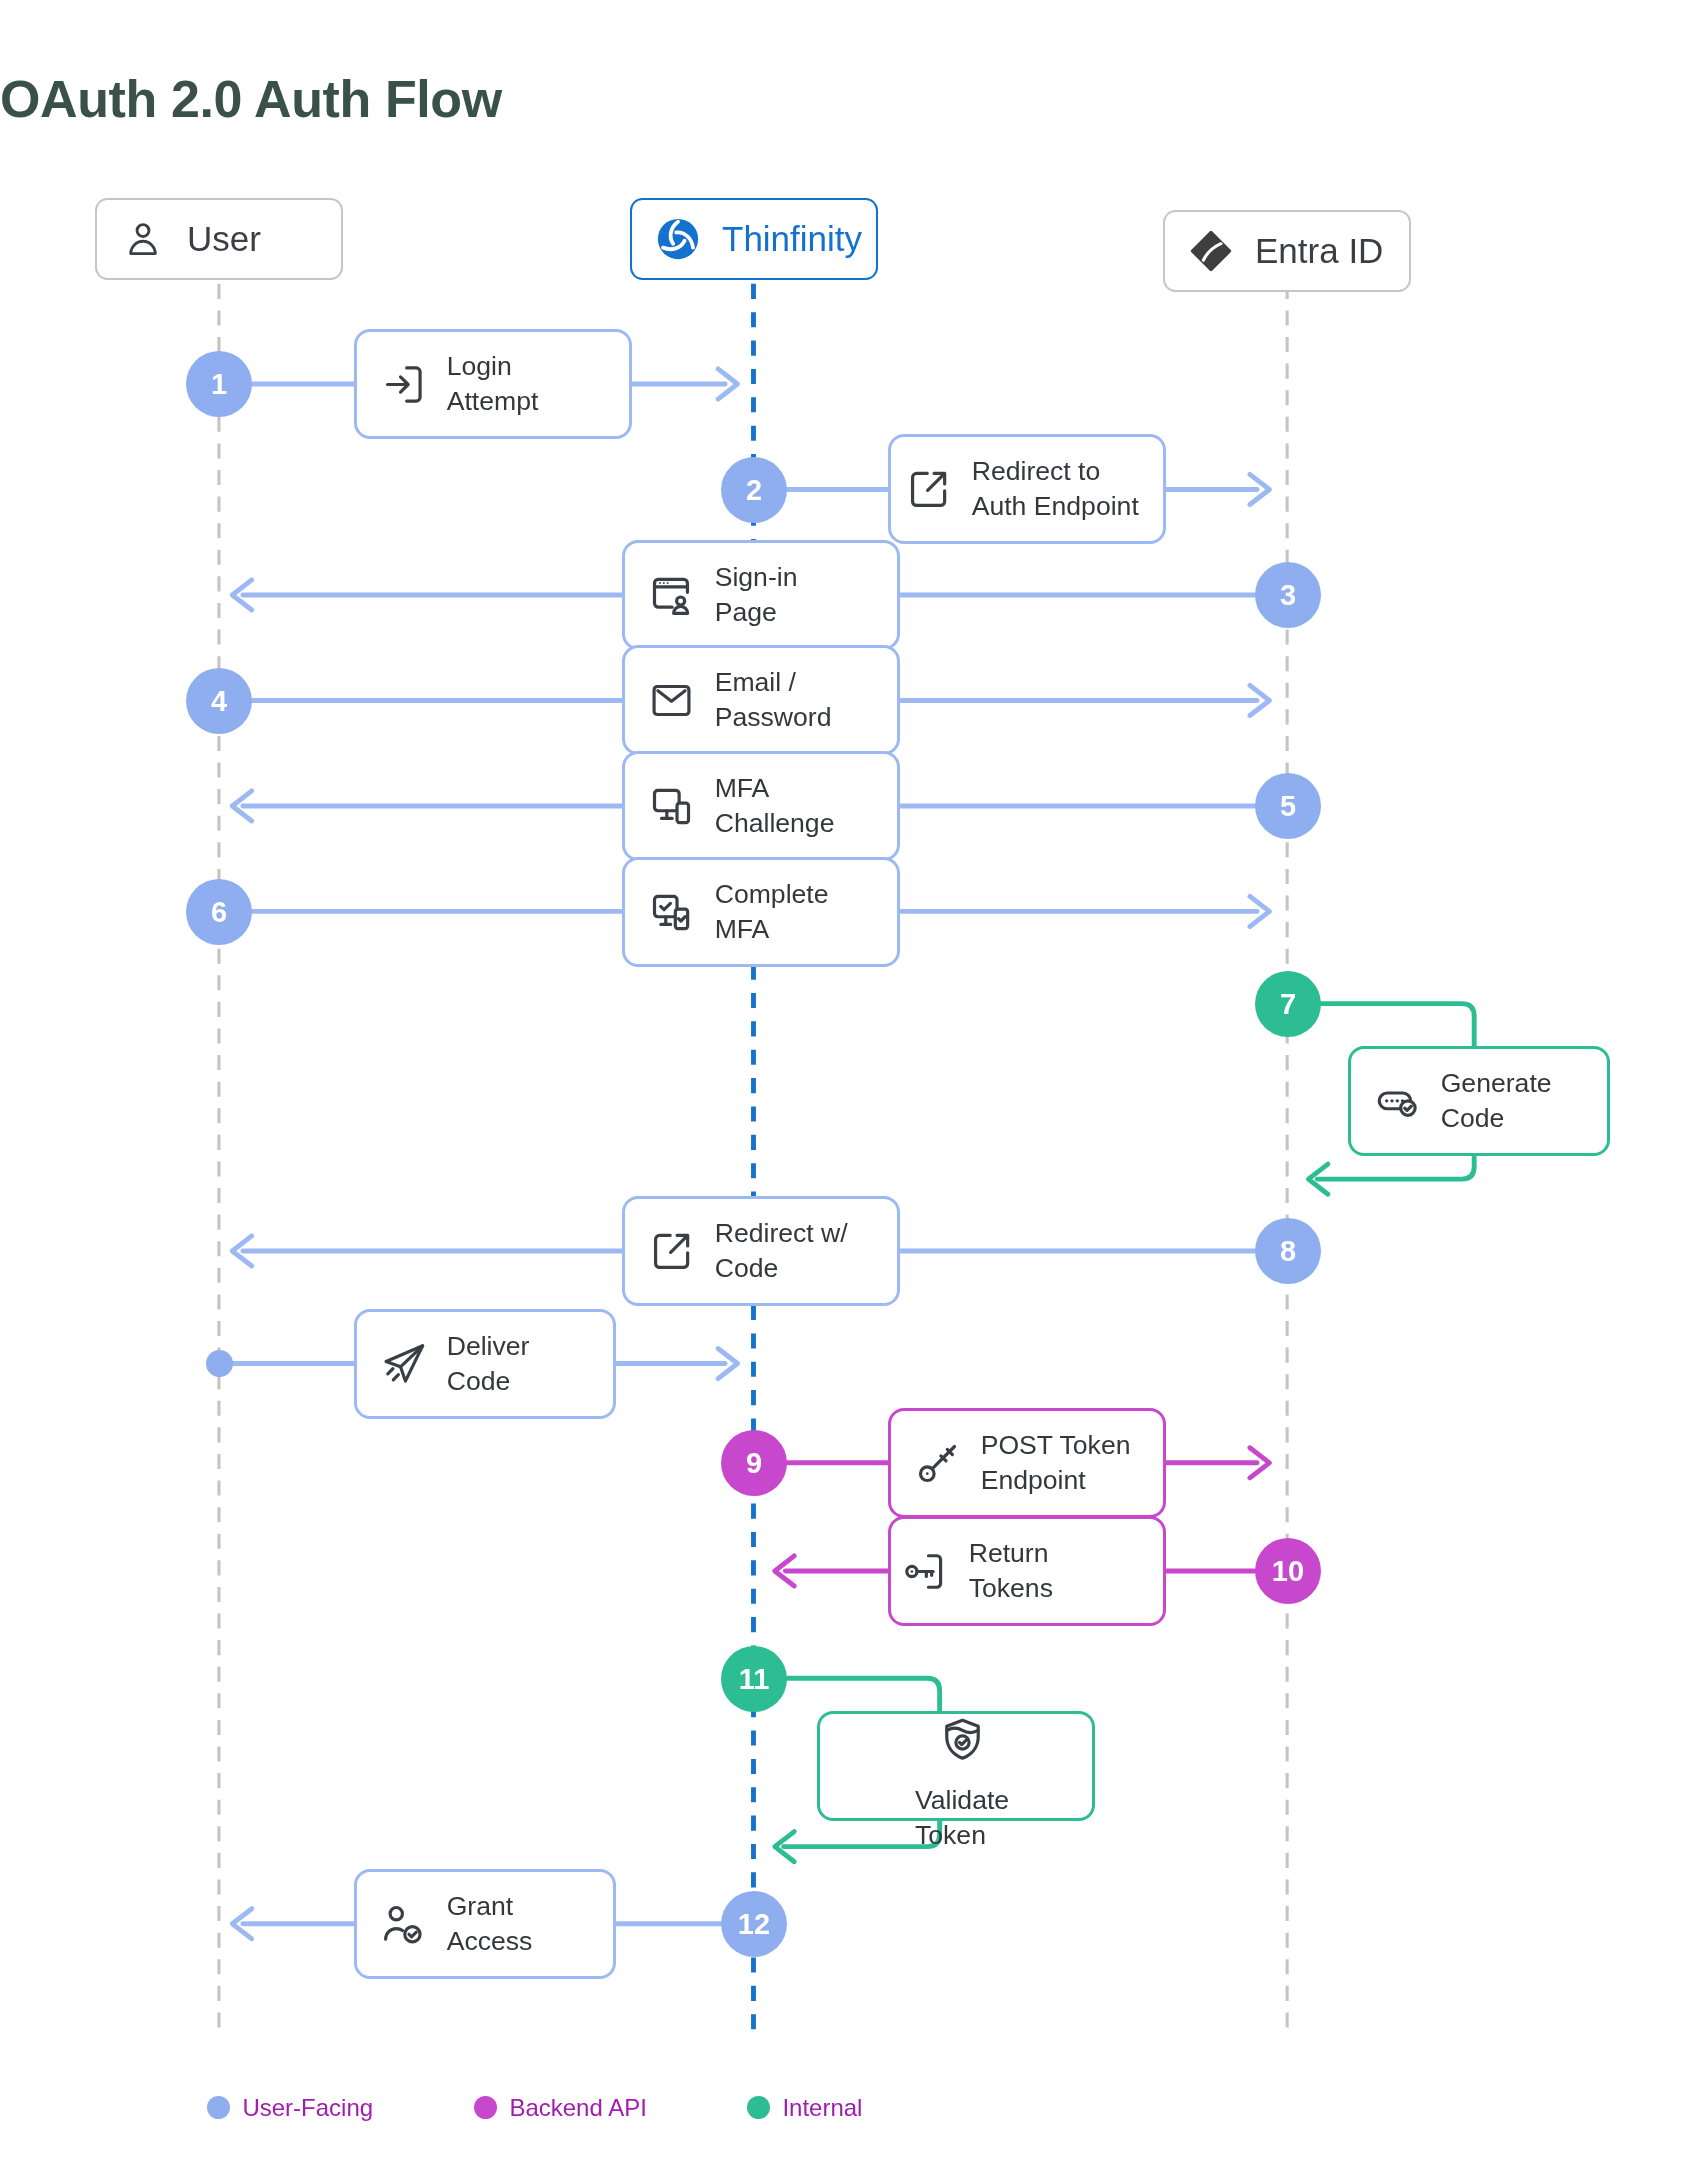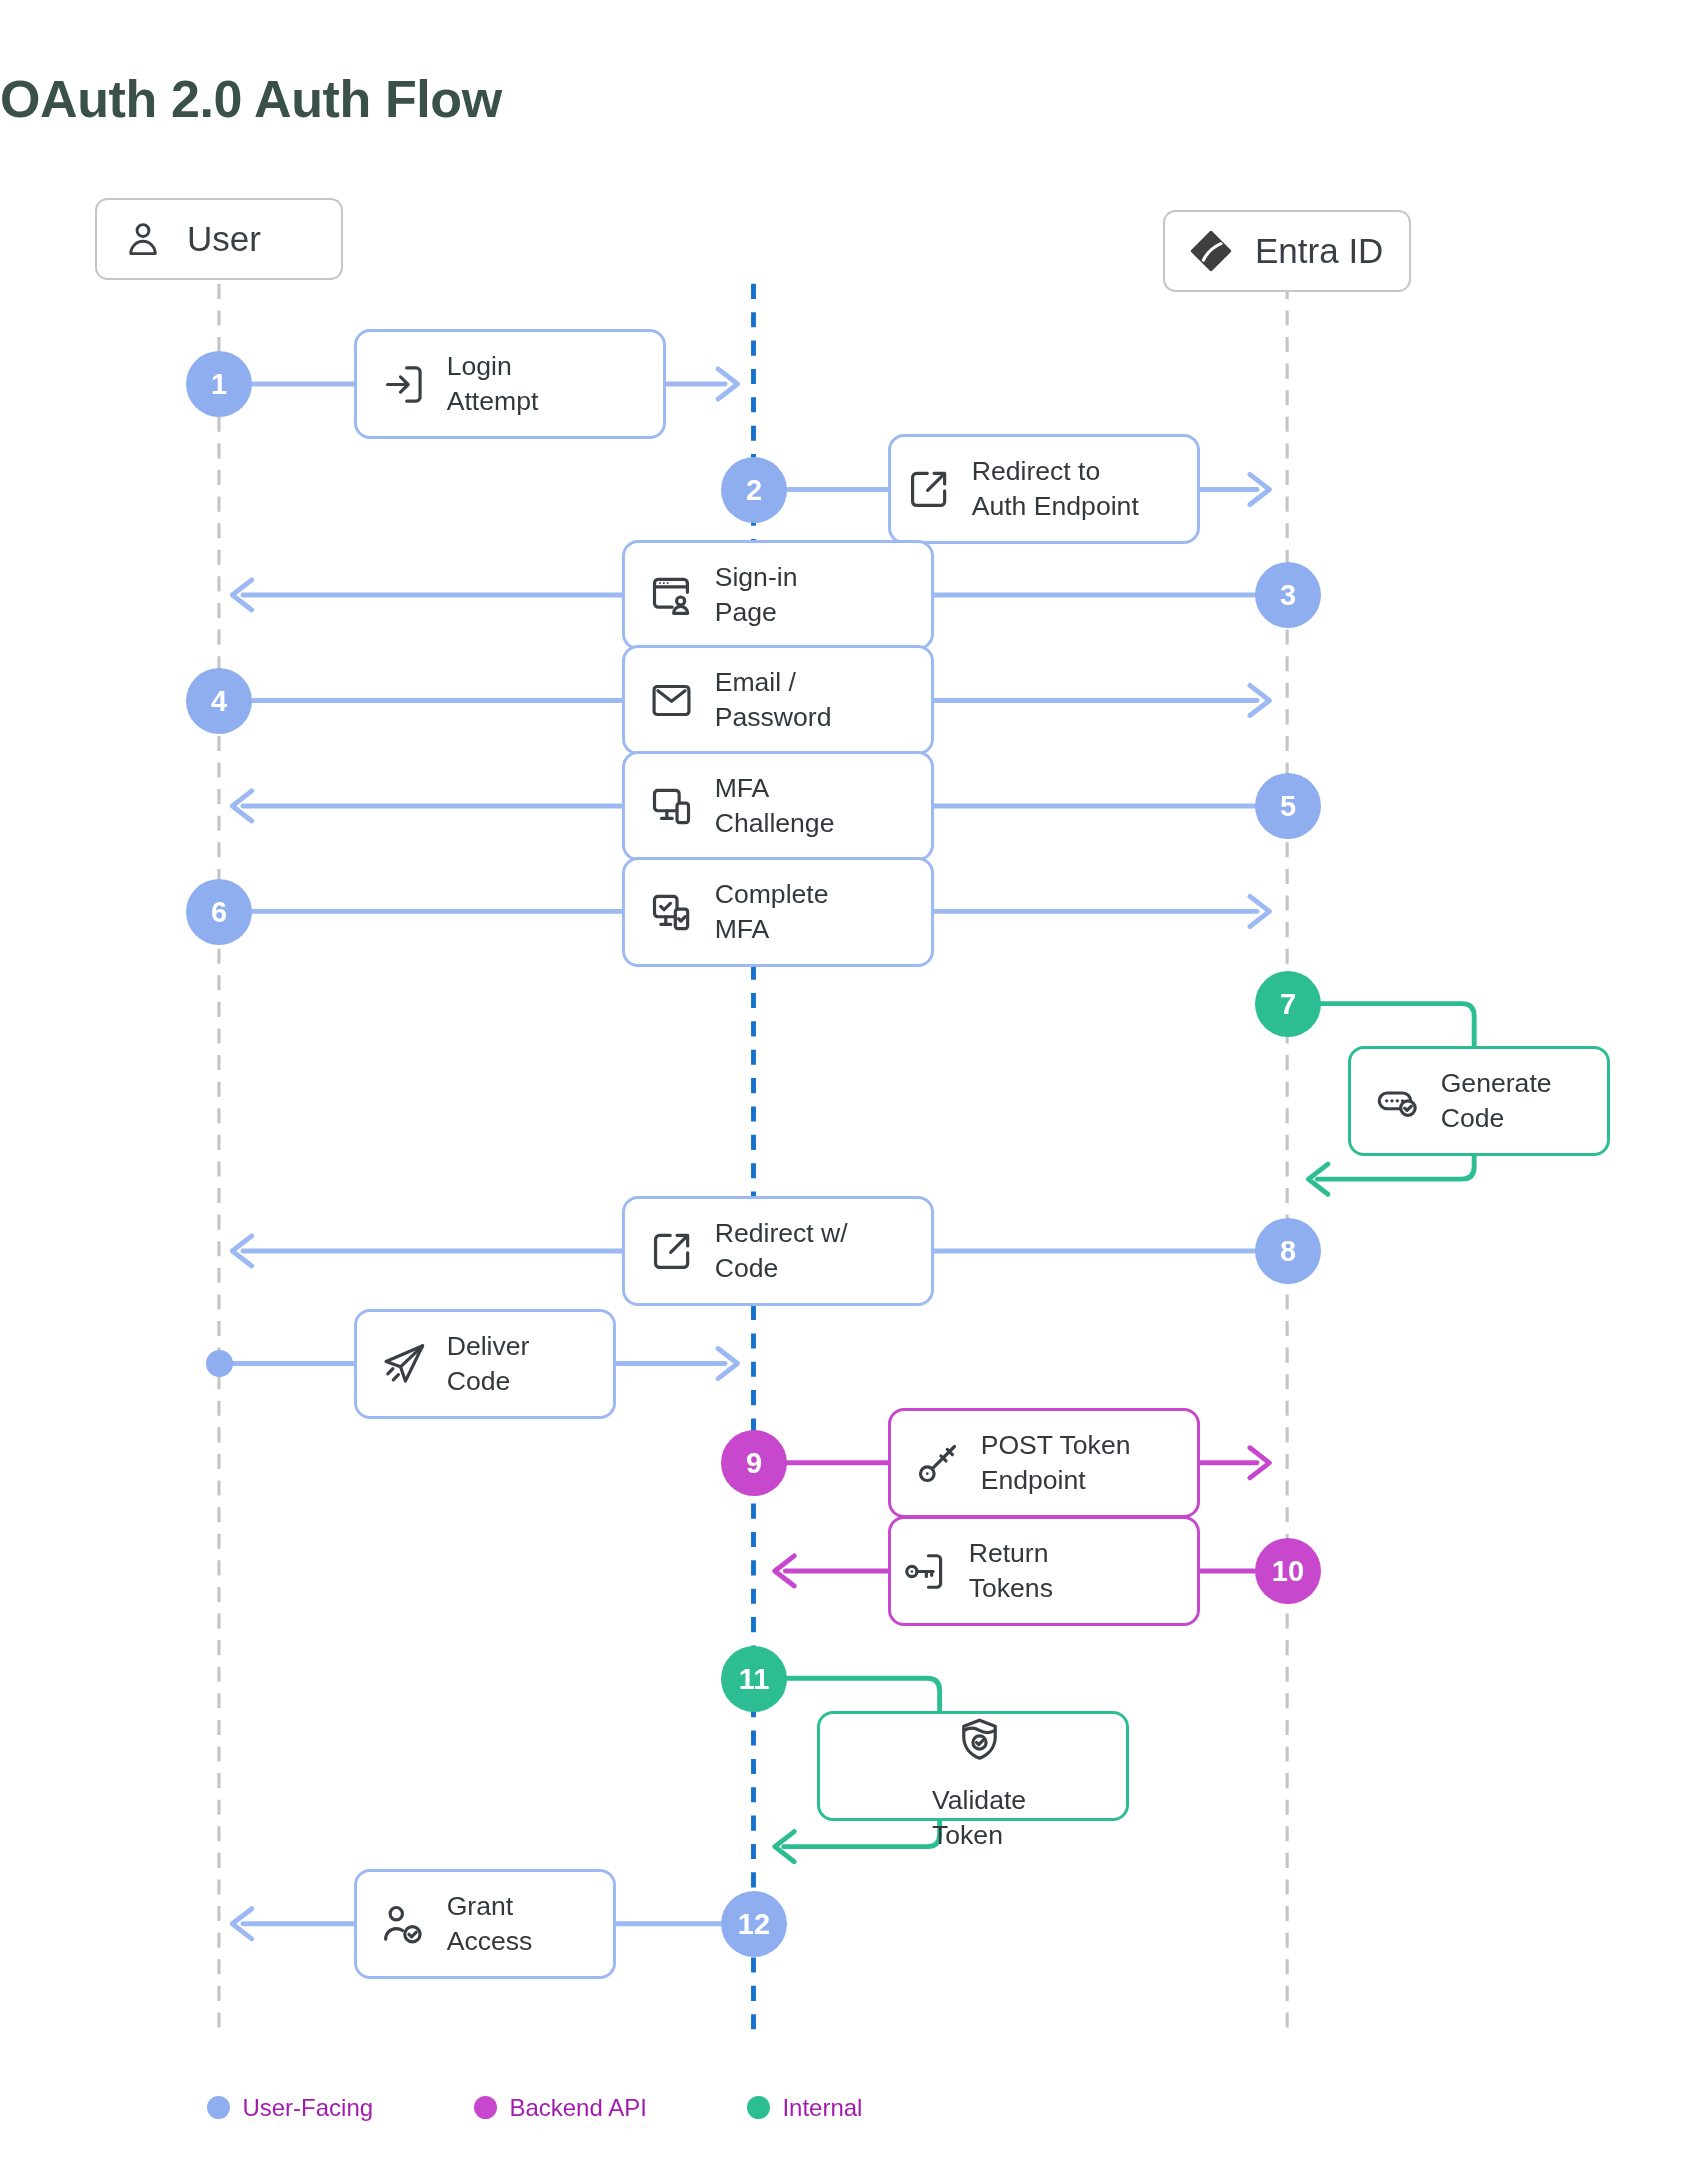--- a/index.html
+++ b/index.html
@@ -18,21 +18,21 @@
     border:2.2px solid #C6C6C6;border-radius:12.4px;display:flex;align-items:center;
     gap:21px;padding-left:23px;
   }
   .header-box .hlabel{font-size:35px;color:#3A3F45;}
   .header-box.accent{border:2.7px solid #1472CE;}
   .header-box.accent .hlabel{color:#1472CE;font-weight:500;}
   .hicon{width:46px;height:46px;flex:0 0 46px;display:flex;align-items:center;justify-content:center;}
   .hicon svg{width:100%;height:100%;}
   
   .box{
-    position:absolute;height:110px;width:312px;box-sizing:border-box;background:#fff;
+    position:absolute;height:110px;width:278px;box-sizing:border-box;background:#fff;
     border:3.1px solid #9DB9F3;border-radius:16px;display:flex;align-items:center;
     gap:17.7px;padding:0 8.9px 0 21px;
   }
   .box.green{border-color:#2DBD92;}
   .box.magenta{border-color:#C747CD;}
   .box .icon{width:51px;height:51px;flex:0 0 51px;}
   .box .icon svg{width:100%;height:100%;stroke:#3A3F45;fill:none;stroke-width:1.5;stroke-linecap:round;stroke-linejoin:round;}
   .box .label{font-size:26.6px;line-height:35px;color:#33383D;white-space:pre-line;}
   
   .num-circle{
@@ -102,20 +102,33 @@
   <div class="header-box" style="left:95px;top:198px;">
     <span class="hicon">
       <svg viewBox="0 0 24 24" fill="none" stroke="#3A3F45" stroke-width="1.5" stroke-linecap="round" stroke-linejoin="round">
         <circle cx="12" cy="7.6" r="3.1"></circle>
         <path d="M5.6 19.6c0-3.5 2.9-6.4 6.4-6.4s6.4 2.9 6.4 6.4z"></path>
       </svg>
     </span>
     <span class="hlabel">User</span>
   </div>
 
+  <div class="header-box accent" style="left:630px;top:198px;">
+    <span class="hicon">
+      <svg viewBox="0 0 48 48">
+        <circle cx="24" cy="24" r="21" fill="#1472CE"></circle>
+        <g stroke="#fff" stroke-width="4" fill="none" stroke-linecap="round">
+          <path d="M24 6c-8 6-10 16-5 23"></path>
+          <path d="M24 6c-8 6-10 16-5 23" transform="rotate(120 24 24)"></path>
+          <path d="M24 6c-8 6-10 16-5 23" transform="rotate(240 24 24)"></path>
+        </g>
+      </svg>
+    </span>
+    <span class="hlabel">Thinfinity</span>
+  </div>
 
   <div class="header-box" style="left:1163px;top:198px;margin-top:12px;">
     <span class="hicon">
       <svg viewBox="0 0 24 24">
         <path d="M12 2.5L21.5 12 12 21.5 2.5 12z" fill="#3F3F3F" stroke="#3F3F3F" stroke-width="2" stroke-linejoin="round"></path>
         <path d="M8 16.8C9.8 13.2 13.3 9.9 17.2 8.2" stroke="#fff" stroke-width="1.6" fill="none" stroke-linecap="round"></path>
       </svg>
     </span>
     <span class="hlabel">Entra ID</span>
   </div>

